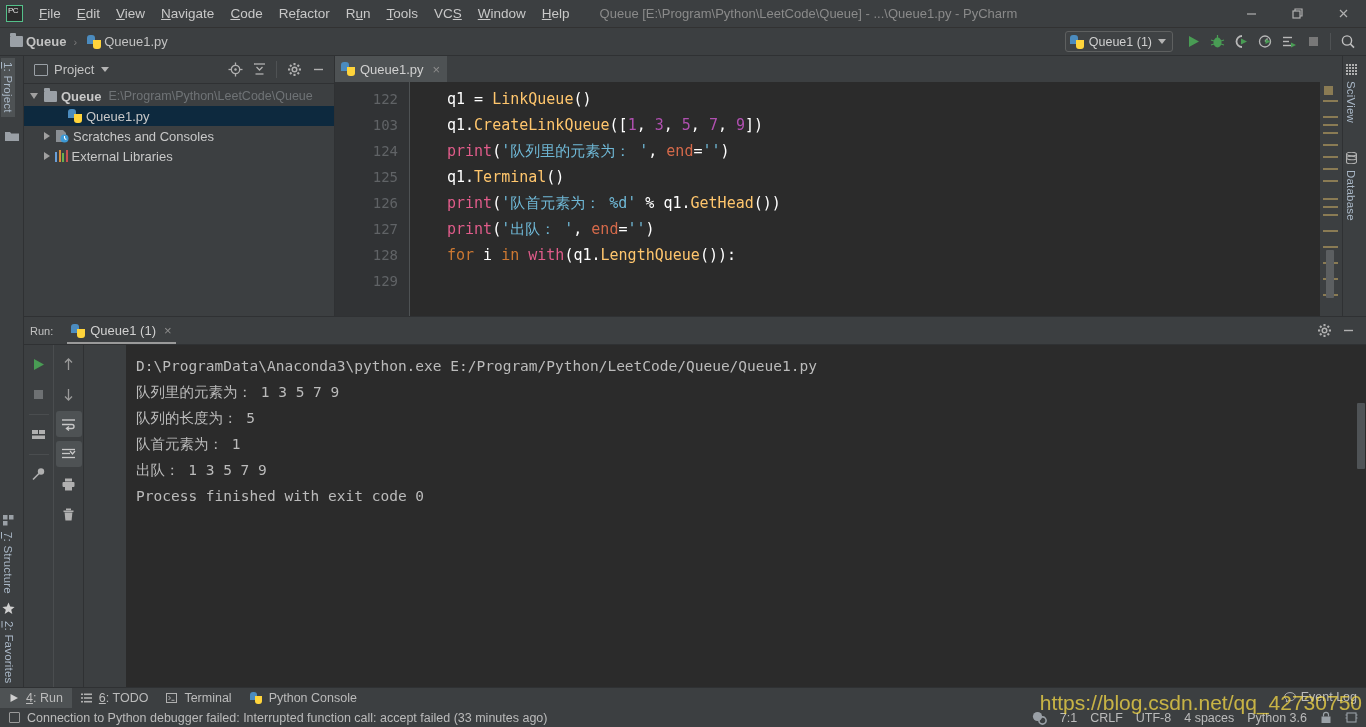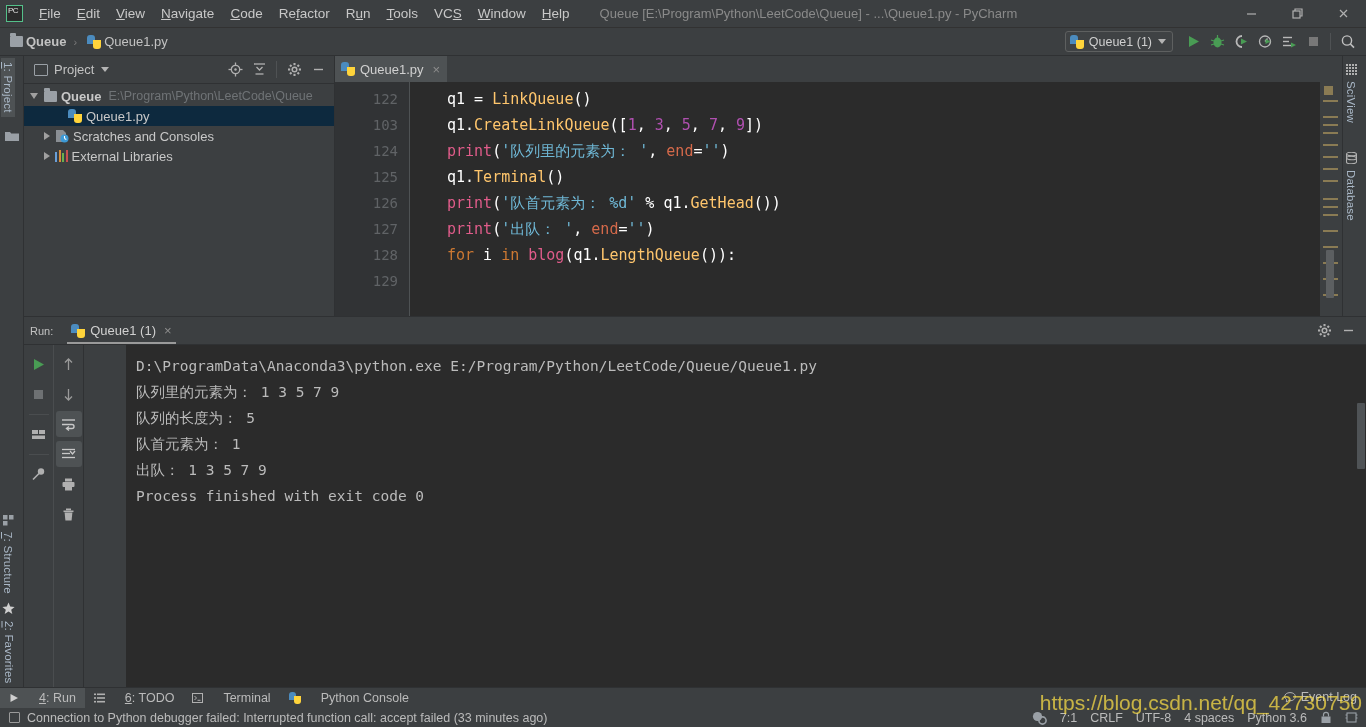--- a/index.html
+++ b/index.html
@@ -249,21 +249,21 @@
     background: #4f5356; border-radius: 1px;
   }
 
   
   .bottom-bar {
     position: absolute; left: 0; top: 687px; width: 1366px; height: 21px;
     background: #3c3f41; display: flex; align-items: center;
     border-top: 1px solid #2f3133;
   }
   .bbtn {
-    display: flex; align-items: center; gap: 20px; height: 21px;
+    display: flex; align-items: center; gap: 7px; height: 21px;
     padding: 0 9px; font-size: 12.5px; color: #bbbbbb;
   }
   .bbtn.active { background: #4e5254; }
   .bbtn u { text-decoration: underline; }
 
   
   .statusbar {
     position: absolute; left: 0; top: 708px; width: 1366px; height: 19px;
     background: #3c3f41; display: flex; align-items: center;
     font-size: 12.5px; color: #bbbbbb;
@@ -581,21 +581,21 @@
           <div class="gline">128</div>
           <div class="gline">129</div>
         </div>
       <div class="code" id="codebox">
           <div class="cline"><span class="t-def">q1 </span><span class="t-def">= </span><span class="t-fn">LinkQueue</span><span class="t-def">()</span></div>
           <div class="cline"><span class="t-def">q1.</span><span class="t-fn">CreateLinkQueue</span><span class="t-def">([</span><span class="t-purple">1</span><span class="t-def">, </span><span class="t-purple">3</span><span class="t-def">, </span><span class="t-purple">5</span><span class="t-def">, </span><span class="t-purple">7</span><span class="t-def">, </span><span class="t-purple">9</span><span class="t-def">])</span></div>
           <div class="cline"><span class="t-pink">print</span><span class="t-def">(</span><span class="t-lblue">'队列里的元素为： '</span><span class="t-def">, </span><span class="t-kwarg">end</span><span class="t-def">=</span><span class="t-lblue">''</span><span class="t-def">)</span></div>
           <div class="cline"><span class="t-def">q1.</span><span class="t-fn">Terminal</span><span class="t-def">()</span></div>
           <div class="cline"><span class="t-pink">print</span><span class="t-def">(</span><span class="t-lblue">'队首元素为： %d'</span><span class="t-def"> % </span><span class="t-def">q1.</span><span class="t-fn">GetHead</span><span class="t-def">())</span></div>
           <div class="cline"><span class="t-pink">print</span><span class="t-def">(</span><span class="t-lblue">'出队： '</span><span class="t-def">, </span><span class="t-kwarg">end</span><span class="t-def">=</span><span class="t-lblue">''</span><span class="t-def">)</span></div>
-          <div class="cline"><span class="t-kw">for</span><span class="t-def"> i </span><span class="t-kw">in</span><span class="t-def"> </span><span class="t-pink">blog</span><span class="t-def">(</span><span class="t-def">q1.</span><span class="t-fn">LengthQueue</span><span class="t-def">()):</span></div>
+          <div class="cline"><span class="t-kw">for</span><span class="t-def"> i </span><span class="t-kw">in</span><span class="t-def"> </span><span class="t-pink">with</span><span class="t-def">(</span><span class="t-def">q1.</span><span class="t-fn">LengthQueue</span><span class="t-def">()):</span></div>
         </div>
       <div class="marker-col" id="markercol">
           <div class="marker" style="top: 18px;"></div>
           <div class="marker" style="top: 34px;"></div>
           <div class="marker" style="top: 42px;"></div>
           <div class="marker" style="top: 50px;"></div>
           <div class="marker" style="top: 62px;"></div>
           <div class="marker" style="top: 74px;"></div>
           <div class="marker" style="top: 86px;"></div>
           <div class="marker" style="top: 98px;"></div>

